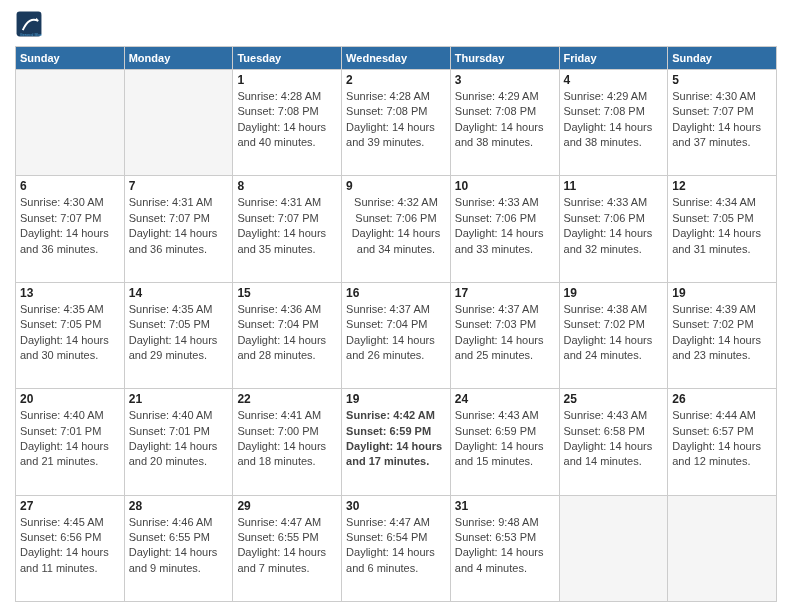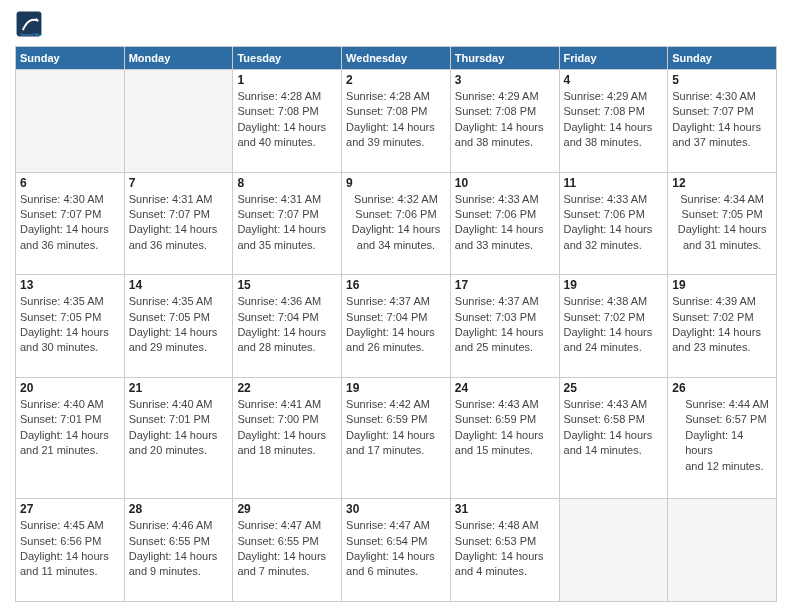--- a/index.html
+++ b/index.html
@@ -203,21 +203,21 @@
           </td>
           <td>
             <span class="day-num">11</span>
             <div class="day-info" style="white-space: pre-line;">Sunrise: 4:33 AM
 Sunset: 7:06 PM
 Daylight: 14 hours
 and 32 minutes.</div>
           </td>
           <td>
             <span class="day-num">12</span>
-            <div class="day-info" style="white-space: pre-line; text-align: center;">Sunrise: 4:34 AM
+            <div class="day-info" style="white-space: pre-line;">Sunrise: 4:34 AM
 Sunset: 7:05 PM
 Daylight: 14 hours
 and 31 minutes.</div>
           </td>
         </tr>
         <tr>
           <td>
             <span class="day-num">13</span>
             <div class="day-info" style="white-space: pre-line;">Sunrise: 4:35 AM
 Sunset: 7:05 PM
@@ -284,42 +284,42 @@
           </td>
           <td>
             <span class="day-num">22</span>
             <div class="day-info" style="white-space: pre-line;">Sunrise: 4:41 AM
 Sunset: 7:00 PM
 Daylight: 14 hours
 and 18 minutes.</div>
           </td>
           <td>
             <span class="day-num">19</span>
-            <div class="day-info" style="white-space: pre-line;">Sunrise: 4:42 AM
+            <div class="day-info" style="white-space: pre-line; font-weight: bold;">Sunrise: 4:42 AM
 Sunset: 6:59 PM
 Daylight: 14 hours
 and 17 minutes.</div>
           </td>
           <td>
             <span class="day-num">24</span>
             <div class="day-info" style="white-space: pre-line;">Sunrise: 4:43 AM
 Sunset: 6:59 PM
 Daylight: 14 hours
 and 15 minutes.</div>
           </td>
           <td>
             <span class="day-num">25</span>
             <div class="day-info" style="white-space: pre-line;">Sunrise: 4:43 AM
 Sunset: 6:58 PM
 Daylight: 14 hours
 and 14 minutes.</div>
           </td>
           <td>
             <span class="day-num">26</span>
-            <div class="day-info" style="white-space: pre-line; margin-left: 13px;">Sunrise: 4:44 AM
+            <div class="day-info" style="white-space: pre-line;">Sunrise: 4:44 AM
 Sunset: 6:57 PM
 Daylight: 14 hours
 and 12 minutes.</div>
           </td>
         </tr>
         <tr>
           <td>
             <span class="day-num">27</span>
             <div class="day-info" style="white-space: pre-line;">Sunrise: 4:45 AM
 Sunset: 6:56 PM
@@ -342,21 +342,21 @@
           </td>
           <td>
             <span class="day-num">30</span>
             <div class="day-info" style="white-space: pre-line;">Sunrise: 4:47 AM
 Sunset: 6:54 PM
 Daylight: 14 hours
 and 6 minutes.</div>
           </td>
           <td>
             <span class="day-num">31</span>
-            <div class="day-info" style="white-space: pre-line;">Sunrise: 4:48 AM
+            <div class="day-info" style="white-space: pre-line;">Sunrise: 9:48 AM
 Sunset: 6:53 PM
 Daylight: 14 hours
 and 4 minutes.</div>
           </td>
           <td class="shaded"></td>
           <td class="shaded"></td>
         </tr>
       </tbody>
   </table>
 </div>

